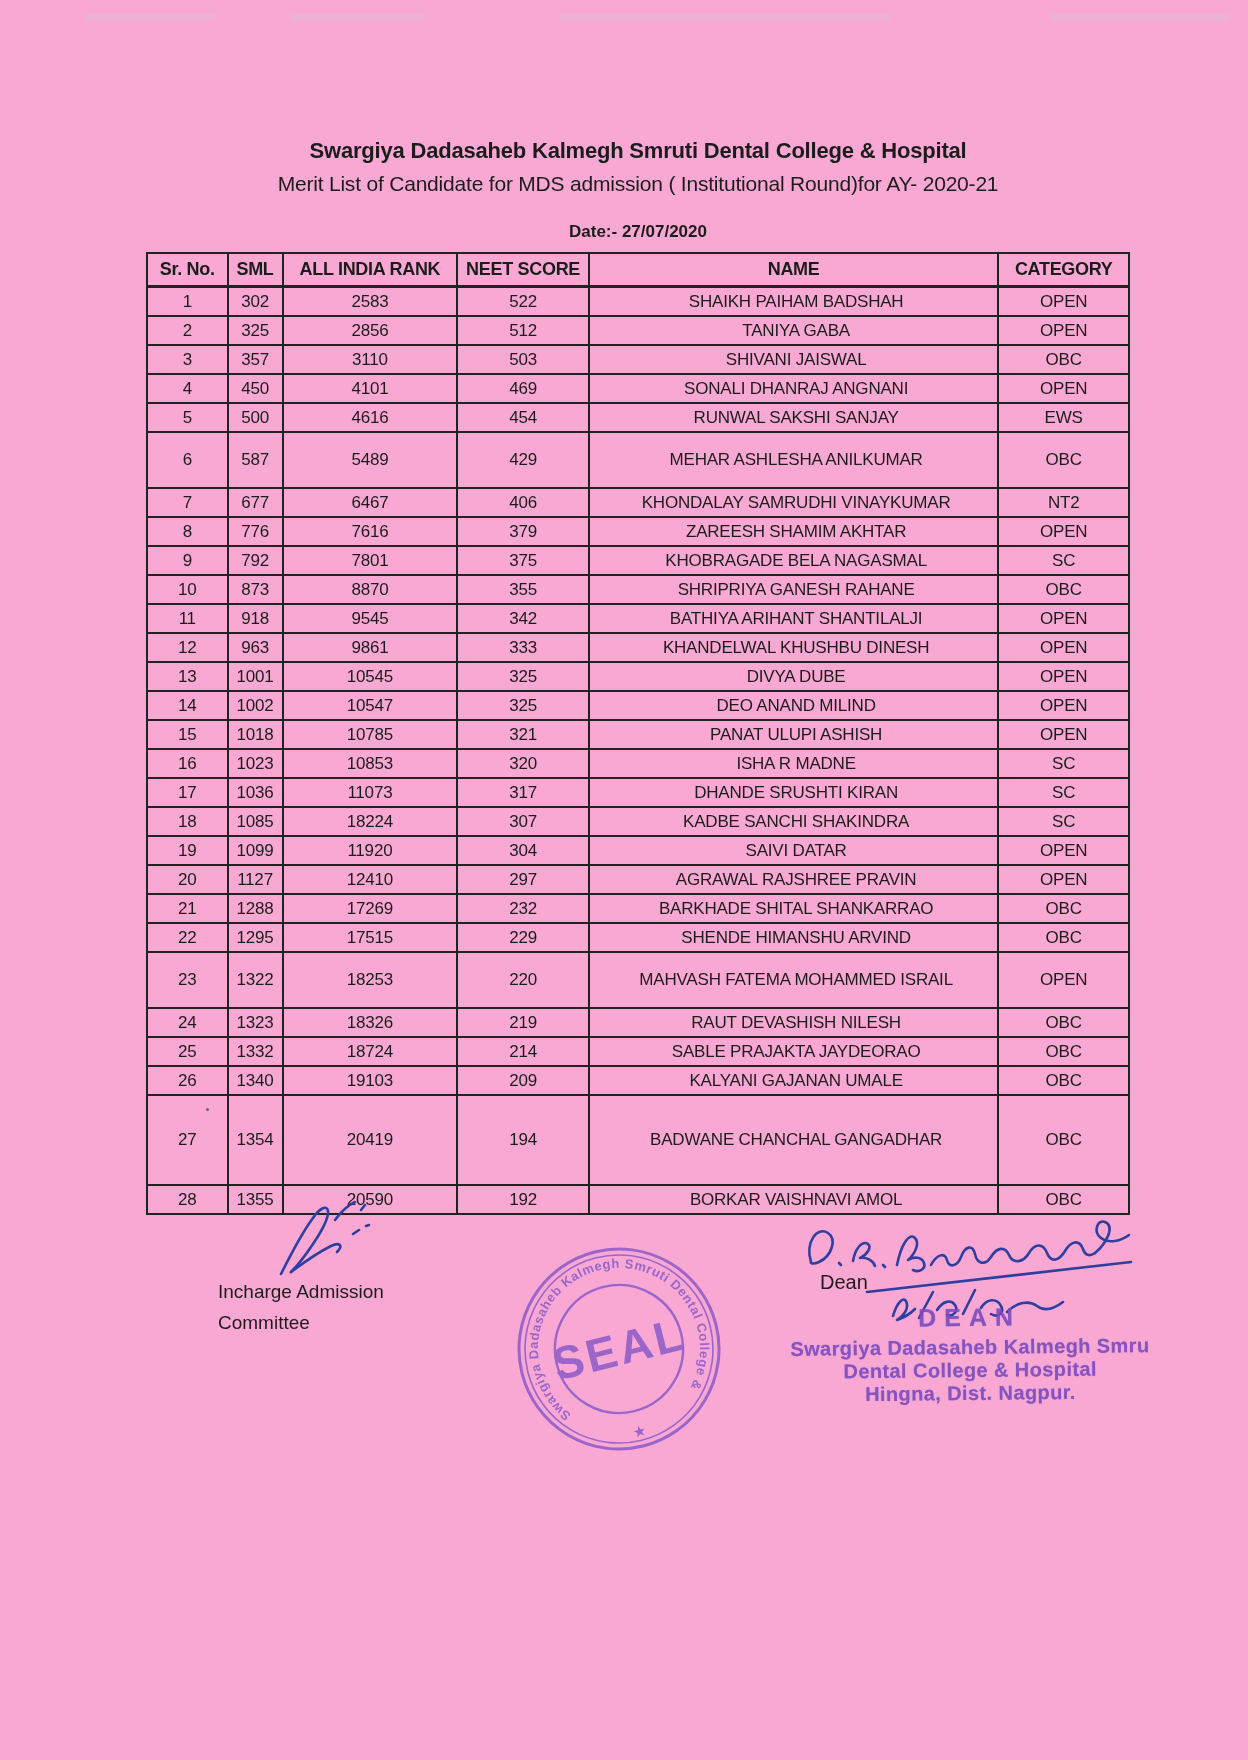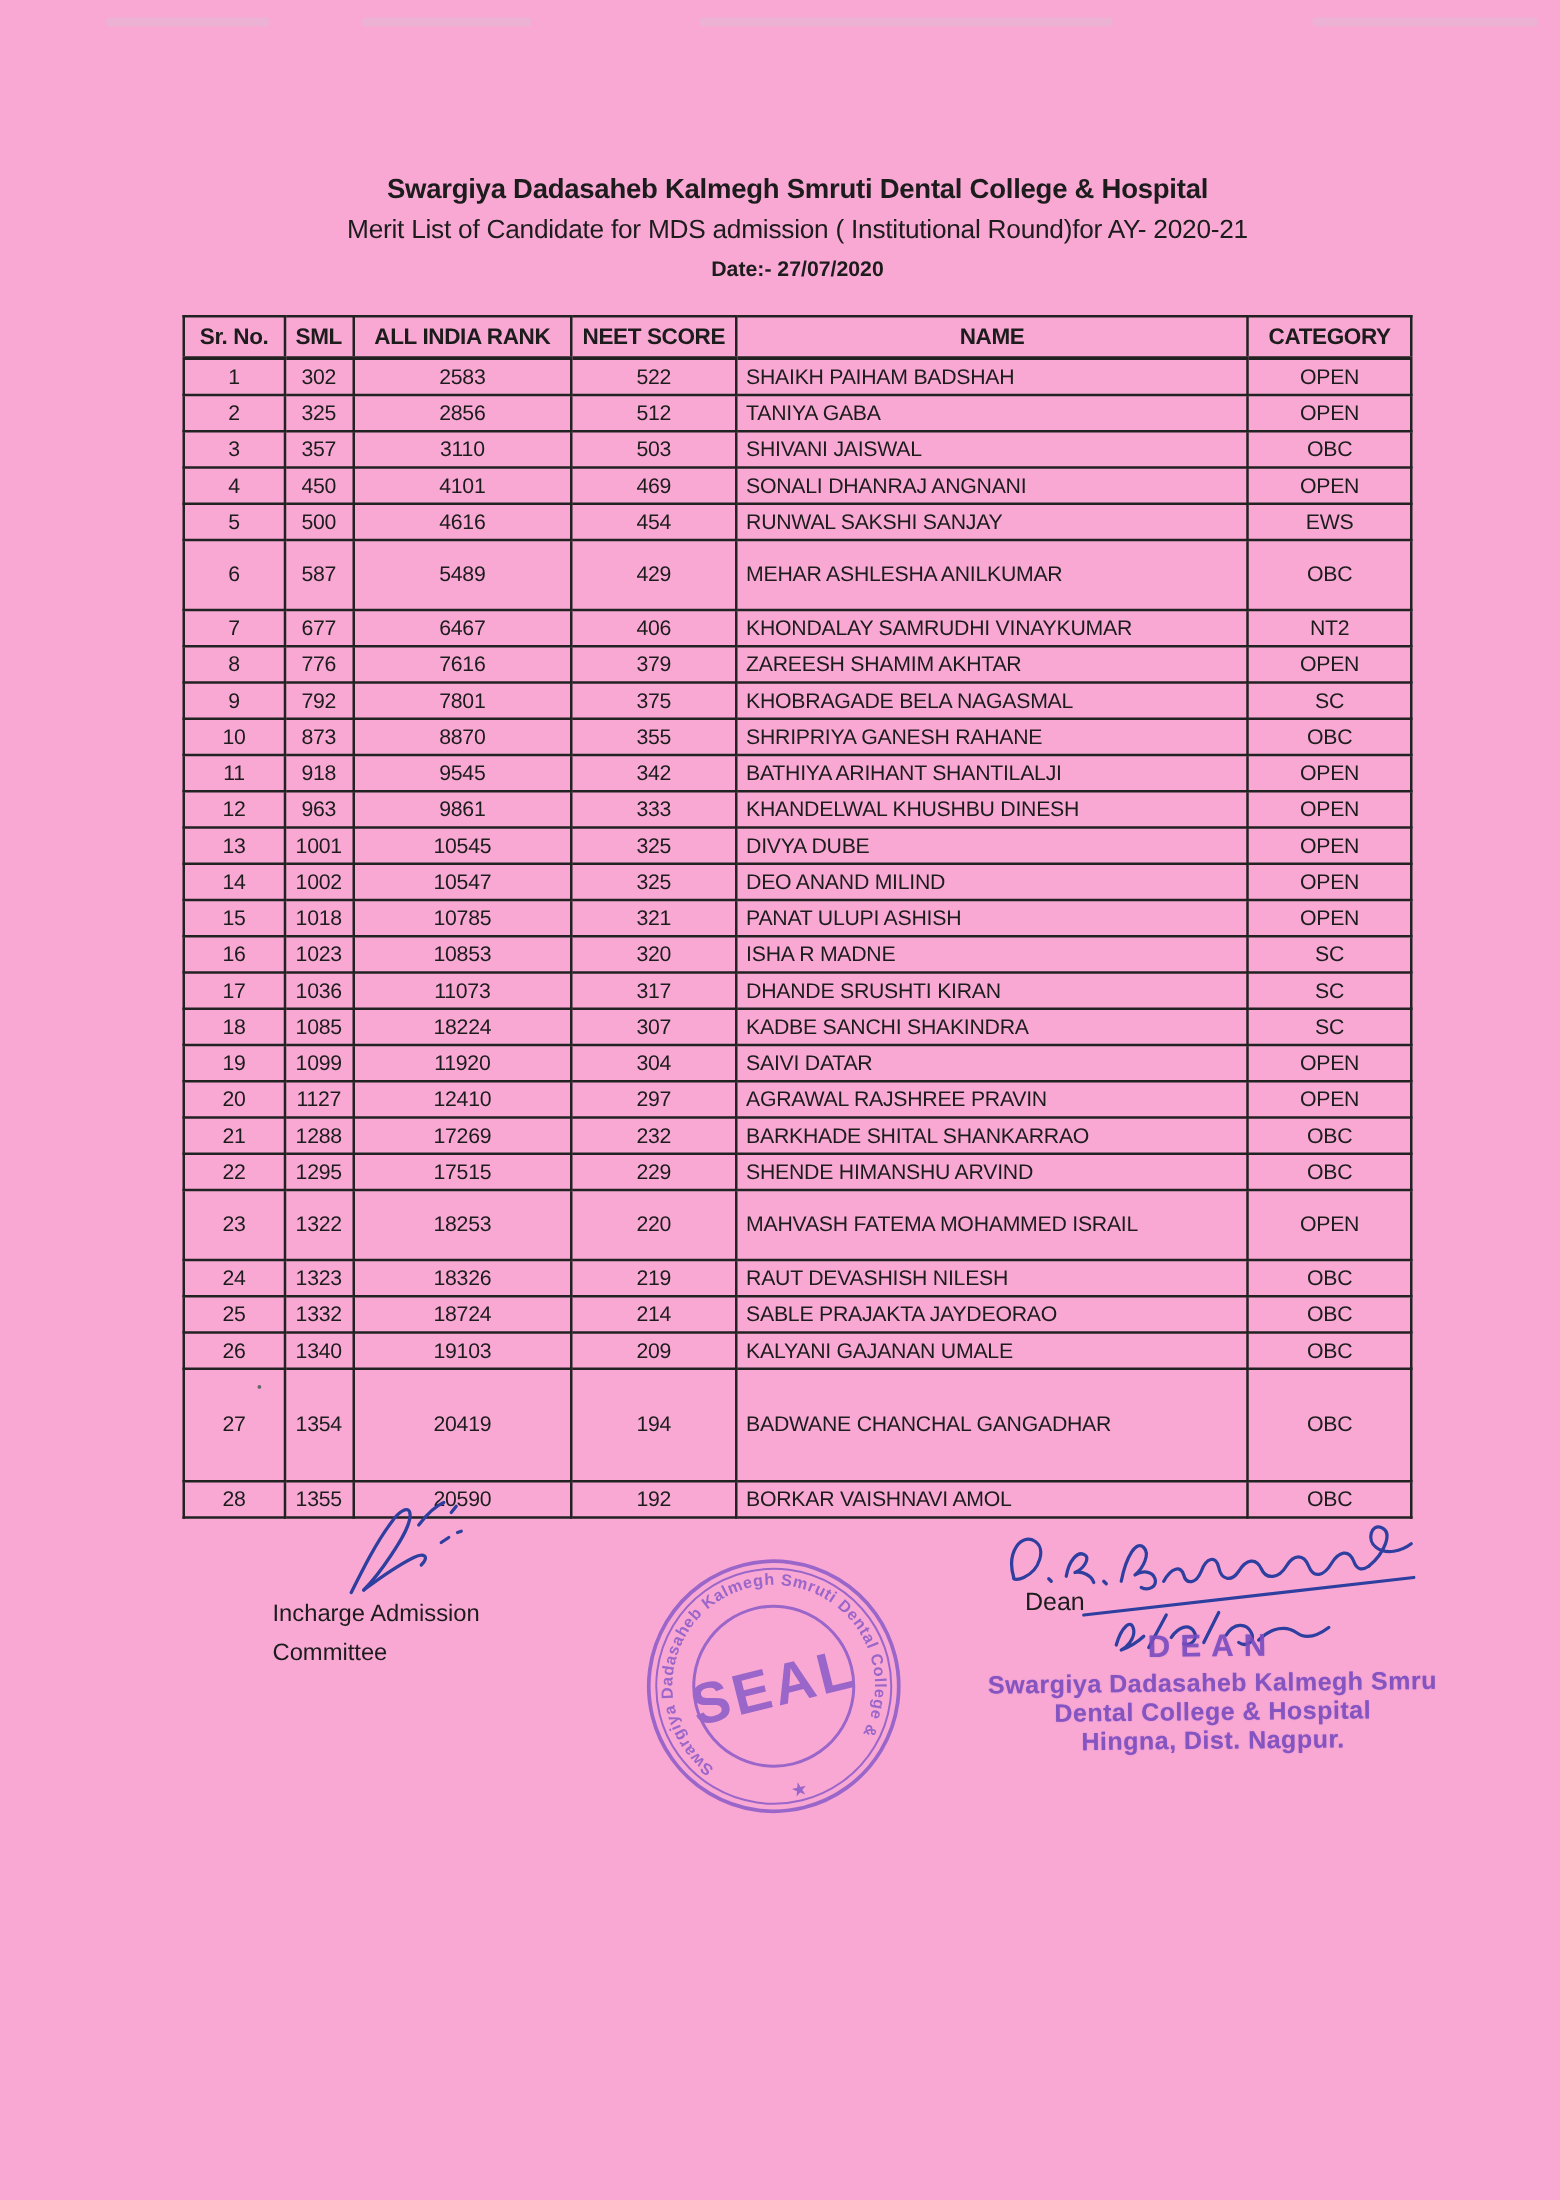--- a/index.html
+++ b/index.html
@@ -9,35 +9,35 @@
     color:#1c1c1c;position:relative;overflow:hidden;
   }
   .page{position:absolute;inset:0;background:#f9a8d4;}
 
   
   .scan-strip{position:absolute;height:7px;background:rgba(205,205,212,.28);border-radius:2px;}
 
   
   .doc-header{position:absolute;left:146px;top:138px;width:984px;text-align:center;}
   .doc-title{font-size:22px;font-weight:bold;letter-spacing:-0.2px;margin:0 0 8px 0;}
-  .doc-subtitle{font-size:21px;font-weight:400;margin:0 0 10px 0;letter-spacing:-0.2px;}
+  .doc-subtitle{font-size:21px;font-weight:400;margin:0 0 26px 0;letter-spacing:-0.2px;}
   .doc-date{font-size:17px;font-weight:bold;margin:0;}
 
   
   .table-wrap{position:absolute;left:146px;top:252px;width:984px;}
   table{border-collapse:collapse;width:100%;table-layout:fixed;}
   table,th,td{border:2px solid #222;}
   thead th{border-bottom:3px solid #222;}
   th{height:31px;font-size:18px;font-weight:bold;letter-spacing:-0.3px;padding:0 2px;text-align:center;}
   td{height:27px;font-size:17px;text-align:center;padding:0 2px;letter-spacing:-0.2px;}
   tr.tall td{height:54px;}
   tr.xtall td{height:88px;}
   col.c0{width:8.2%;} col.c1{width:5.6%;} col.c2{width:17.8%;}
   col.c3{width:13.4%;} col.c4{width:41.7%;} col.c5{width:13.3%;}
-  td.c4{text-align:left;padding-left:7px;}
+  td.c4{text-align:center;padding-left:7px;}
 
   
   .incharge-label{position:absolute;left:218px;top:1276px;width:210px;
     font-size:19px;line-height:31px;}
   .dean-label{position:absolute;left:820px;top:1271px;font-size:20px;}
 
   .sig{position:absolute;}
   .sig path{fill:none;stroke:#2e3f9f;stroke-width:2.6;stroke-linecap:round;stroke-linejoin:round;}
 
   .seal{position:absolute;left:513px;top:1243px;width:212px;height:212px;opacity:.85;}

